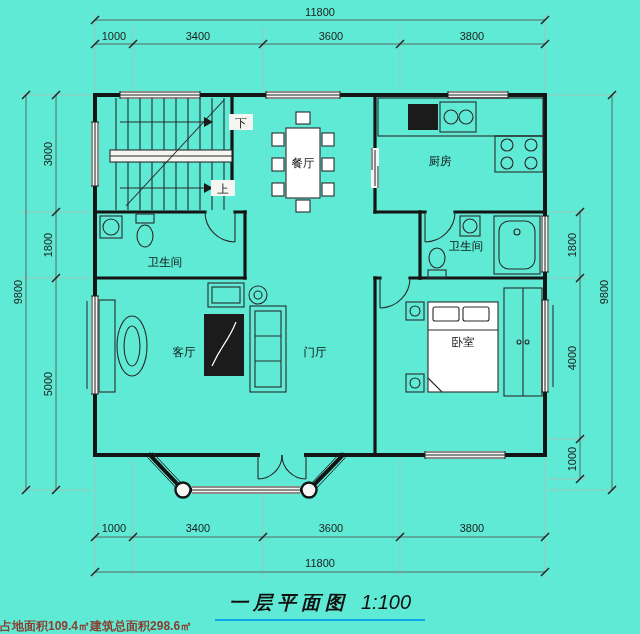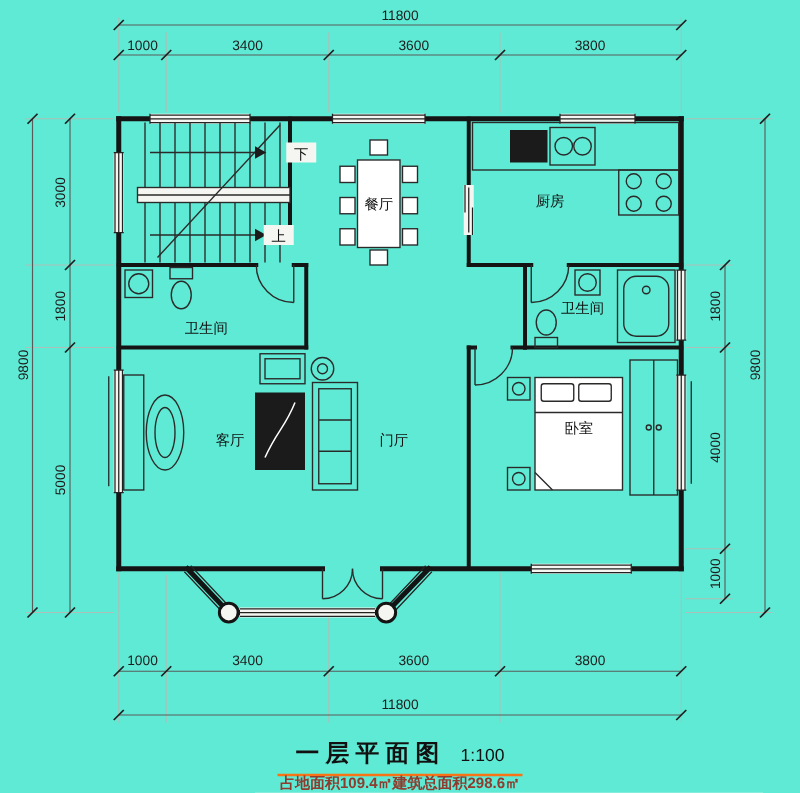--- a/index.html
+++ b/index.html
@@ -16,24 +16,24 @@
   .dark{fill:#1b1b1b;stroke:none;}
   .dim{stroke:#5a5a5a;stroke-width:0.9;fill:none;}
   .tick{stroke:#1f1f1f;stroke-width:1.4;}
   .ext{stroke:#b9b9b4;stroke-width:0.7;fill:none;}
   .win{stroke:#222;stroke-width:1;fill:none;}
   .dimtxt{font-size:11px;fill:#1d1d1d;text-anchor:middle;}
   .room{font-size:11.5px;fill:#101010;text-anchor:middle;}
 
   
   .title-bar{position:absolute;top:590px;left:0;width:100%;display:flex;justify-content:center;}
-  .title-inner{display:inline-flex;align-items:baseline;gap:12px;border-bottom:2px solid #f97316;padding:0 14px 3px 14px;}
+  .title-inner{display:inline-flex;align-items:baseline;gap:12px;border-bottom:2px solid #0ea5e9;padding:0 14px 3px 14px;font-style:italic;}
   .title-name{font-size:19px;font-weight:bold;letter-spacing:5px;color:#111;}
-  .title-scale{font-size:14px;color:#111;}
-  .subtitle{position:absolute;top:618px;left:0;width:100%;text-align:center;font-size:12px;font-weight:bold;}
+  .title-scale{font-size:20px;color:#111;}
+  .subtitle{position:absolute;top:618px;left:0;width:100%;text-align:left;font-size:12px;font-weight:bold;}
   .watermark{position:absolute;right:8px;bottom:3px;padding:7px 9px;font-size:17px;font-weight:bold;letter-spacing:2px;line-height:1;}
 </style>
 </head>
 <body>
 
 <div class="stage">
 
 <svg width="640" height="634" viewBox="0 0 640 634">
 
   <g>

